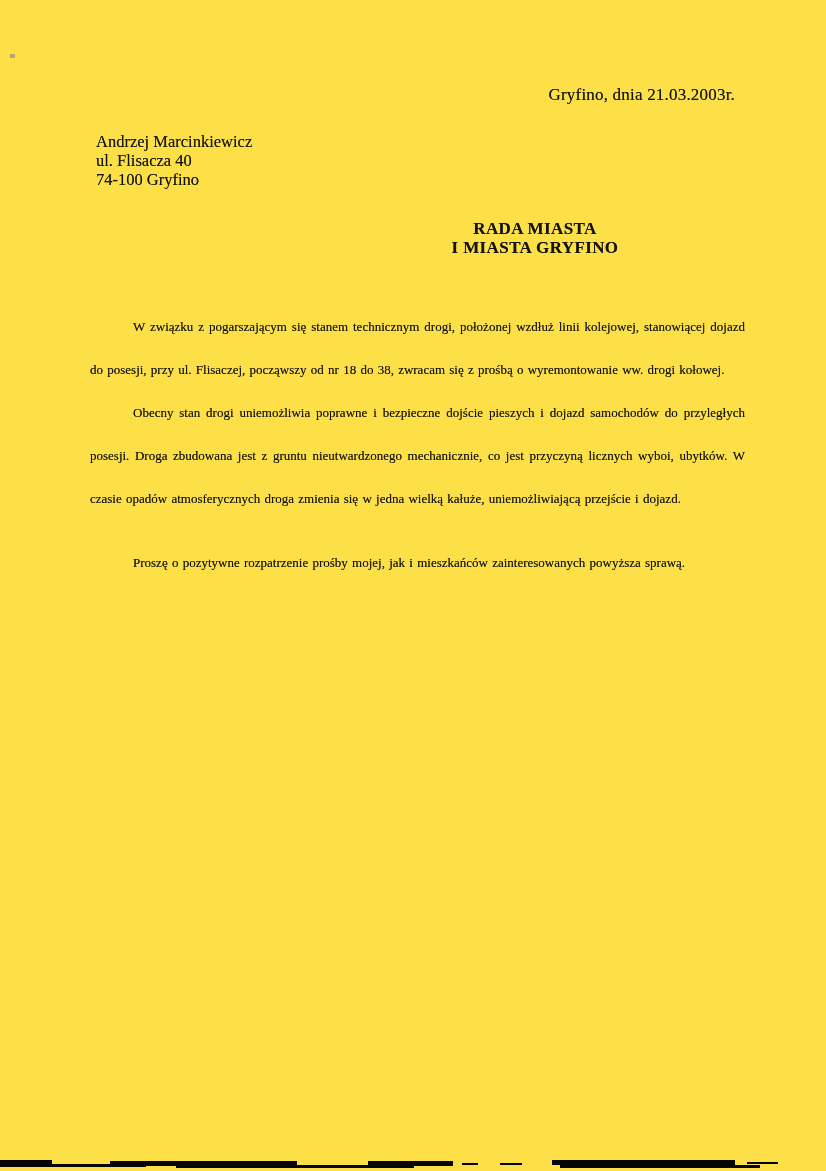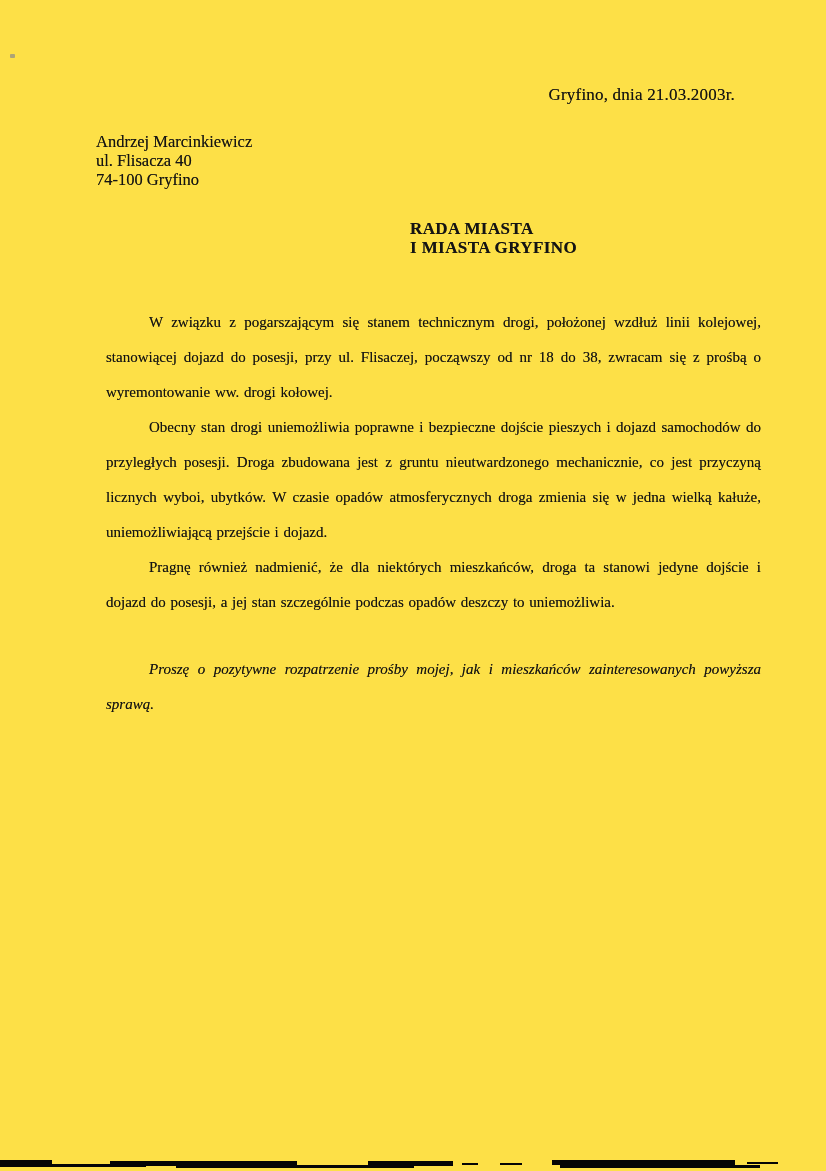--- a/index.html
+++ b/index.html
@@ -32,40 +32,40 @@
   }
   .sender {
     position: absolute;
     left: 96px; top: 132px;
     font-size: 16.5px;
     line-height: 19px;
   }
   .recipient {
     position: absolute;
     top: 219px; left: 410px; width: 250px;
-    text-align: left;
+    text-align: center;
     font-weight: bold;
     font-size: 17px;
     line-height: 19px;
     letter-spacing: 0.4px;
     white-space: nowrap;
   }
   .letter-body {
     position: absolute;
-    top: 305px; left: 106px; width: 655px;
-    font-size: 15px;
-    line-height: 35px;
+    top: 305px; left: 90px; width: 655px;
+    font-size: 13px;
+    line-height: 43px;
     text-align: justify;
   }
   .letter-body p {
     margin: 0;
     text-indent: 43px;
     word-spacing: 1px;
   }
-  .letter-body p.gap { margin-top: 32px; font-style: italic; }
+  .letter-body p.gap { margin-top: 21px; }
   .artifact {
     position: absolute;
     background: #050505;
   }
 </style>
 </head>
 <body>
 
 <div class="page">
 
@@ -80,21 +80,20 @@
   </div>
 
   <div class="recipient">
     <div>RADA MIASTA</div>
     <div>I MIASTA GRYFINO</div>
   </div>
 
   <div class="letter-body">
     <p>W związku z pogarszającym się stanem technicznym drogi, położonej wzdłuż linii kolejowej, stanowiącej dojazd do posesji, przy ul. Flisaczej, począwszy od nr 18 do 38, zwracam się z prośbą o wyremontowanie ww. drogi kołowej.</p>
     <p>Obecny stan drogi uniemożliwia poprawne i bezpieczne dojście pieszych i dojazd samochodów do przyległych posesji. Droga zbudowana jest z gruntu nieutwardzonego mechanicznie, co jest przyczyną licznych wyboi, ubytków. W czasie opadów atmosferycznych droga zmienia się w jedna wielką kałuże, uniemożliwiającą przejście i dojazd.</p>
-    <p>Pragnę również nadmienić, że dla niektórych mieszkańców, droga ta stanowi jedyne dojście i dojazd do posesji, a jej stan szczególnie podczas opadów deszczy to uniemożliwia.</p>
     <p class="gap">Proszę o pozytywne rozpatrzenie prośby mojej, jak i mieszkańców zainteresowanych powyższa sprawą.</p>
   </div>
 
   <div>
     <i class="artifact" style="left:0;    top:1160px; width:52px;  height:5px;"></i>
     <i class="artifact" style="left:0;    top:1164px; width:146px; height:3px;"></i>
     <i class="artifact" style="left:110px; top:1161px; width:187px; height:5px;"></i>
     <i class="artifact" style="left:176px; top:1165px; width:238px; height:3px;"></i>
     <i class="artifact" style="left:368px; top:1161px; width:85px;  height:5px;"></i>
     <i class="artifact" style="left:462px; top:1163px; width:16px;  height:2px;"></i>

